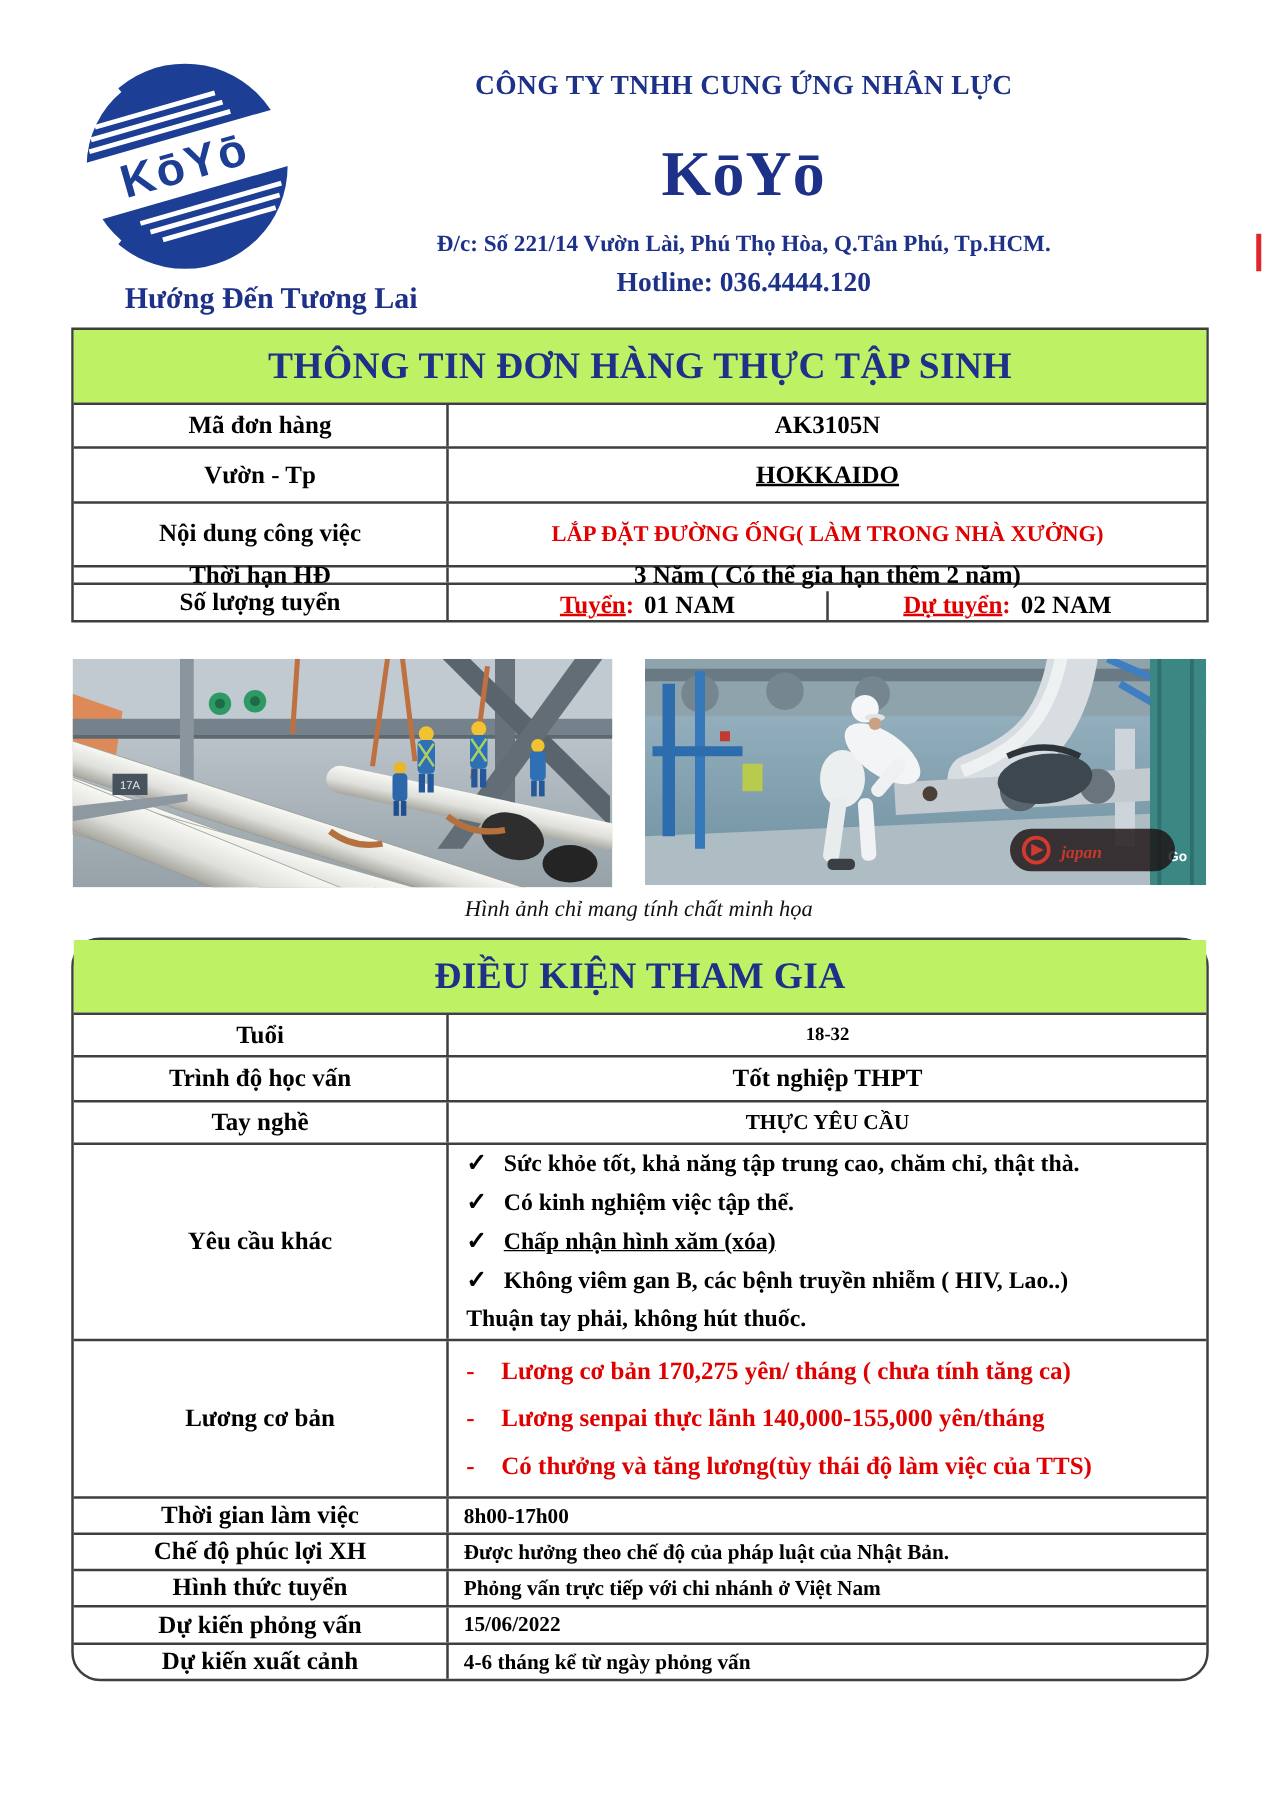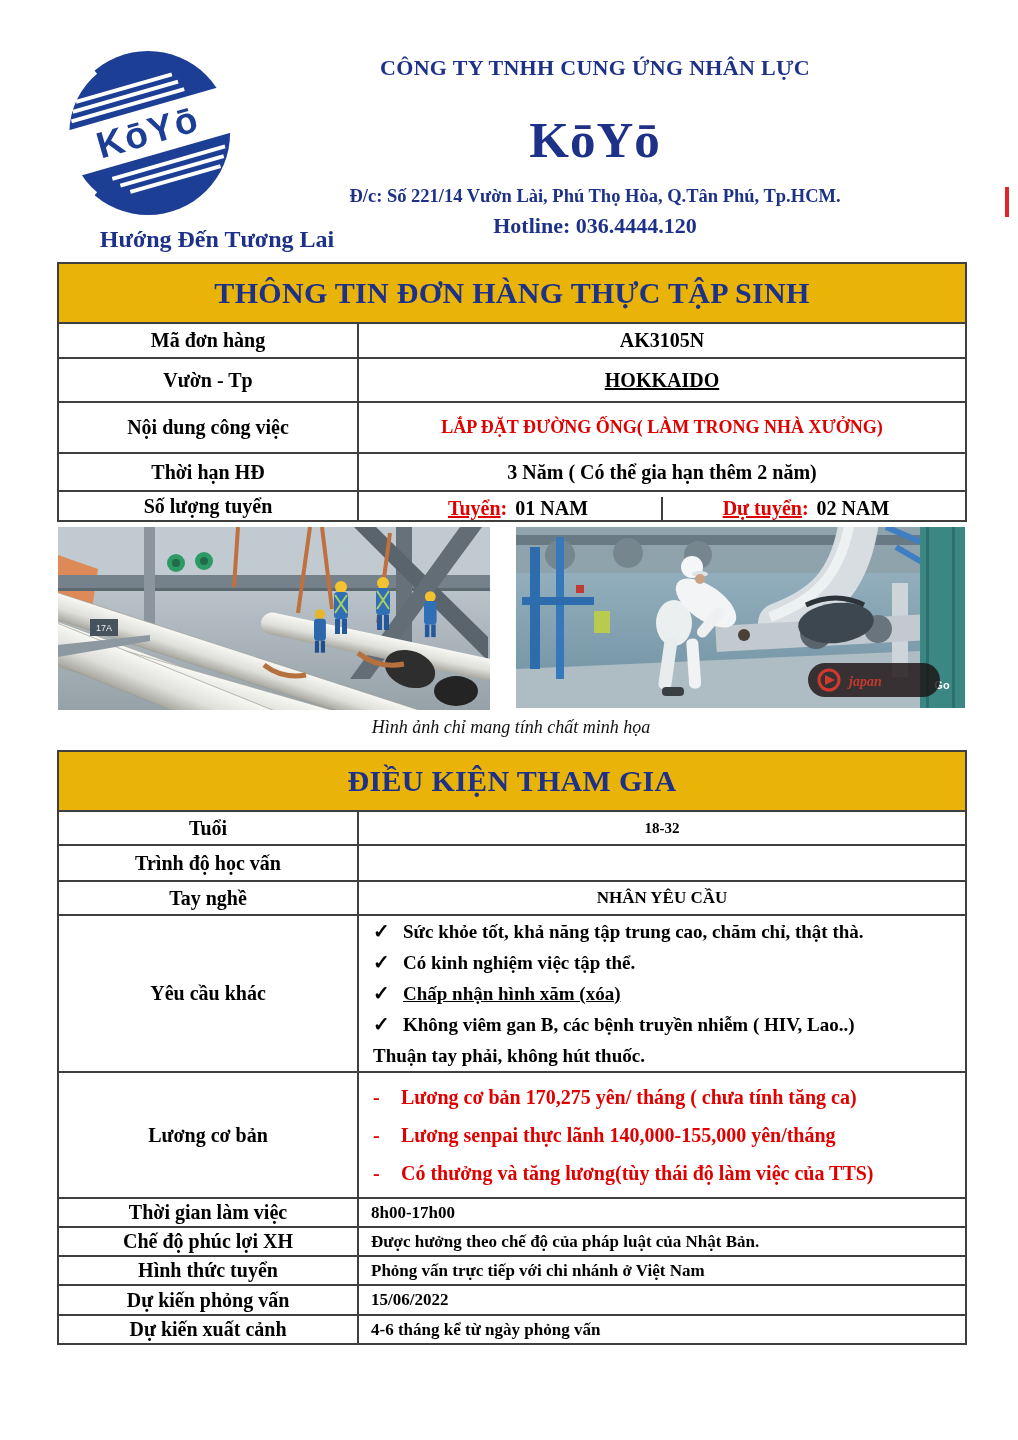--- a/index.html
+++ b/index.html
@@ -13,24 +13,24 @@
   .hblock{position:absolute;left:270px;top:55px;width:650px;text-align:center;color:#1d3189;}
   .company{font-weight:bold;font-size:22px;letter-spacing:.3px;}
   .brand{font-weight:bold;font-size:51px;line-height:1.15;margin-top:30px;letter-spacing:1px;}
   .address{font-weight:bold;font-size:18.5px;margin-top:16px;}
   .hotline{font-weight:bold;font-size:22px;margin-top:6px;}
   .change-bar{position:absolute;left:1005px;top:187px;width:4px;height:30px;background:#e0262a;}
 
   
   .tbl{position:absolute;left:57px;width:910px;box-sizing:border-box;border:2px solid #3f3f3f;}
   #tbl-info{top:262px;}
-  #tbl-cond{top:750px;}
+  #tbl-cond{top:750px;border-radius:23px;}
   .row{display:flex;box-sizing:border-box;border-top:2px solid #3f3f3f;align-items:stretch;}
   .row:first-child{border-top:none;}
-  .banner{background:#eab308;display:flex;align-items:center;justify-content:center;
+  .banner{background:#bef264;display:flex;align-items:center;justify-content:center;
           color:#1d3189;font-weight:bold;font-size:30px;letter-spacing:.3px;}
   .lbl{width:300px;box-sizing:border-box;border-right:2px solid #3f3f3f;display:flex;
        align-items:center;justify-content:center;font-weight:bold;font-size:20px;text-align:center;}
   .val{flex:1;display:flex;align-items:center;justify-content:center;
        font-weight:bold;font-size:20px;min-width:0;}
   .val.red18{color:#e00000;font-size:18px;}
   .val.small{font-size:15px;}
   .val.mid{font-size:17px;}
   .val.left{justify-content:flex-start;padding-left:12px;font-size:17px;}
   .val.split{padding:16px;}
@@ -105,21 +105,21 @@
     <div class="row" style="height:44px">
       <div class="lbl">Vườn - Tp</div>
       <div class="val">
         <span class="u-black">HOKKAIDO</span>
       </div>
     </div>
     <div class="row" style="height:51px">
       <div class="lbl">Nội dung công việc</div>
       <div class="val red18">LẮP ĐẶT ĐƯỜNG ỐNG( LÀM TRONG NHÀ XƯỞNG)</div>
     </div>
-    <div class="row" style="height:38px">
+    <div class="row" style="height:14px">
       <div class="lbl">Thời hạn HĐ</div>
       <div class="val">3 Năm ( Có thể gia hạn thêm 2 năm)</div>
     </div>
     <div class="row" style="height:30px">
       <div class="lbl">Số lượng tuyển</div>
       <div class="val split">
         <div class="half">
           <span class="u-red">Tuyển</span>
             <span class="red">:</span>
           <span class="rest">01 NAM</span>
@@ -261,24 +261,25 @@
   <div class="tbl" id="tbl-cond">
     <div class="row banner" style="height:58px">
       <span>ĐIỀU KIỆN THAM GIA</span>
     </div>
     <div class="row" style="height:34px">
       <div class="lbl">Tuổi</div>
       <div class="val small">18-32</div>
     </div>
     <div class="row" style="height:36px">
       <div class="lbl">Trình độ học vấn</div>
+      <div class="val">Tốt nghiệp THPT</div>
     </div>
     <div class="row" style="height:34px">
       <div class="lbl">Tay nghề</div>
-      <div class="val mid">NHÂN YÊU CẦU</div>
+      <div class="val mid">THỰC YÊU CẦU</div>
     </div>
 
     <div class="row" style="height:157px">
       <div class="lbl">Yêu cầu khác</div>
       <div class="val block">
         <div class="chk-line">
           <span class="chk">✓</span>
           <span>Sức khỏe tốt, khả năng tập trung cao, chăm chỉ, thật thà.</span>
         </div>
         <div class="chk-line">

